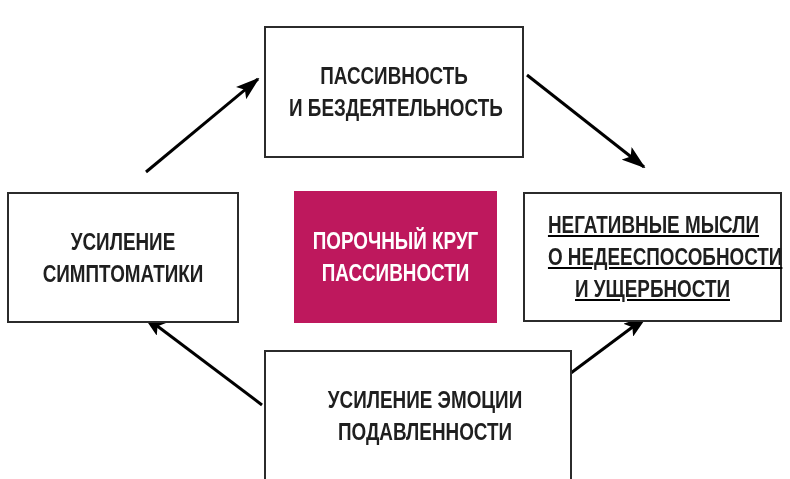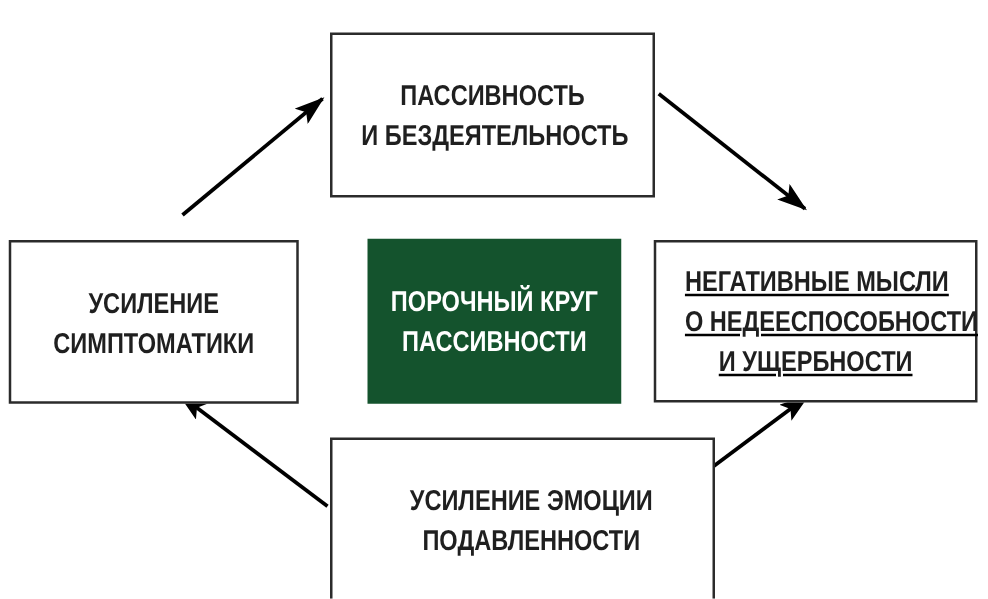--- a/index.html
+++ b/index.html
@@ -37,21 +37,21 @@
     letter-spacing: 0px;
     transform: scaleX(0.82);
     transform-origin: 50% 50%;
   }
   .node-top    { left: 264px; top: 6px;   width: 260px; height: 132px; }
   .node-left   { left: 7px;   top: 172px; width: 232px; height: 131px; }
   .node-right  { left: 523px; top: 172px; width: 259px; height: 130px; text-decoration: underline; }
   .node-bottom { left: 264px; top: 330px; width: 308px; height: 132px; padding-left: 14px; }
   .node-center {
     left: 294px; top: 171px; width: 203px; height: 132px;
-    background: #14532d;
+    background: #be185d;
     border: none;
   }
   .node-center .line { color: #ffffff; }
   .arrow-layer {
     position: absolute;
     left: 0; top: 0;
     width: 790px;
     height: 479px;
     z-index: 1;
     pointer-events: none;

